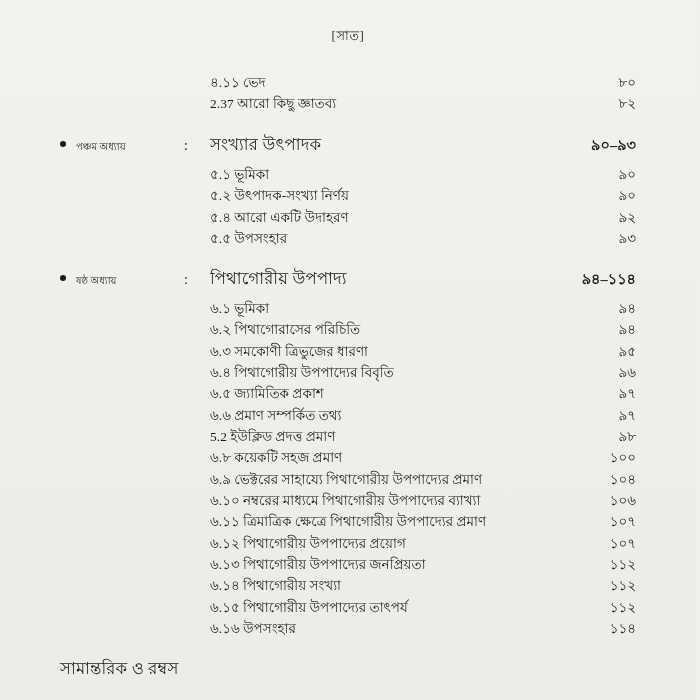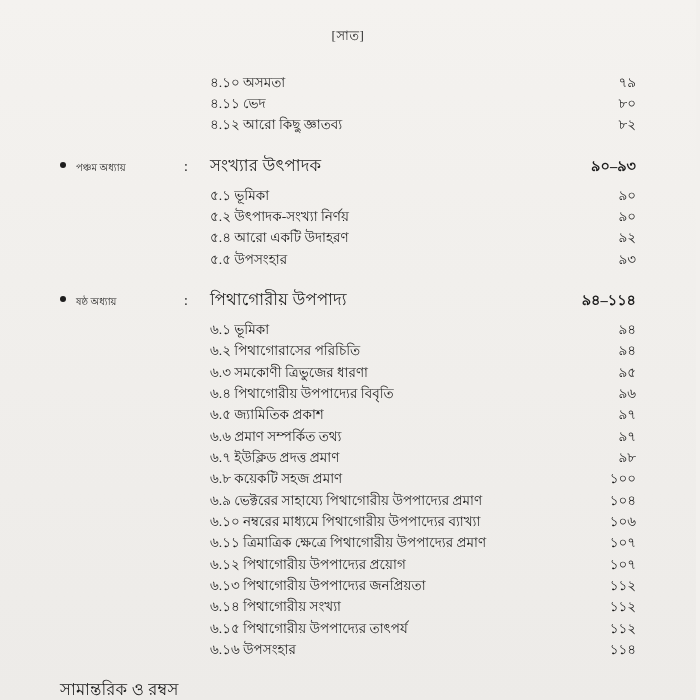--- a/index.html
+++ b/index.html
@@ -128,31 +128,26 @@
 
 <div class="page">
 
   <div class="page-header">[সাত]</div>
 
   <div class="content">
 
     <div class="group">
       <div class="row">
         <span class="num-col"></span>
-        <span class="title">৪.১০ অসমতা</span>
-        <span class="pages">৭৯</span>
+        <span class="title">৪.১১ ভেদ</span>
+        <span class="pages">৮০</span>
       </div>
       <div class="row">
         <span class="num-col"></span>
-        <span class="title">৪.১১ ভেদ</span>
-        <span class="pages">৮০</span>
-      </div>
-      <div class="row">
-        <span class="num-col"></span>
-        <span class="title">৪.১২ আরো কিছু জ্ঞাতব্য</span>
+        <span class="title">2.37 আরো কিছু জ্ঞাতব্য</span>
         <span class="pages">৮২</span>
       </div>
     </div>
 
     <div class="chapter">
       <span class="bullet-col">
           <span class="bullet"></span>
         </span>
       <span class="ch-name">পঞ্চম অধ্যায়</span>
       <span class="colon">:</span>
@@ -217,21 +212,21 @@
         <span class="s-title">৬.৫ জ্যামিতিক প্রকাশ</span>
         <span class="s-page">৯৭</span>
       </div>
       <div class="sub">
         <span class="sp"></span>
         <span class="s-title">৬.৬ প্রমাণ সম্পর্কিত তথ্য</span>
         <span class="s-page">৯৭</span>
       </div>
       <div class="sub">
         <span class="sp"></span>
-        <span class="s-title">৬.৭ ইউক্লিড প্রদত্ত প্রমাণ</span>
+        <span class="s-title">5.2 ইউক্লিড প্রদত্ত প্রমাণ</span>
         <span class="s-page">৯৮</span>
       </div>
       <div class="sub">
         <span class="sp"></span>
         <span class="s-title">৬.৮ কয়েকটি সহজ প্রমাণ</span>
         <span class="s-page">১০০</span>
       </div>
       <div class="sub">
         <span class="sp"></span>
         <span class="s-title">৬.৯ ভেক্টরের সাহায্যে পিথাগোরীয় উপপাদ্যের প্রমাণ</span>

